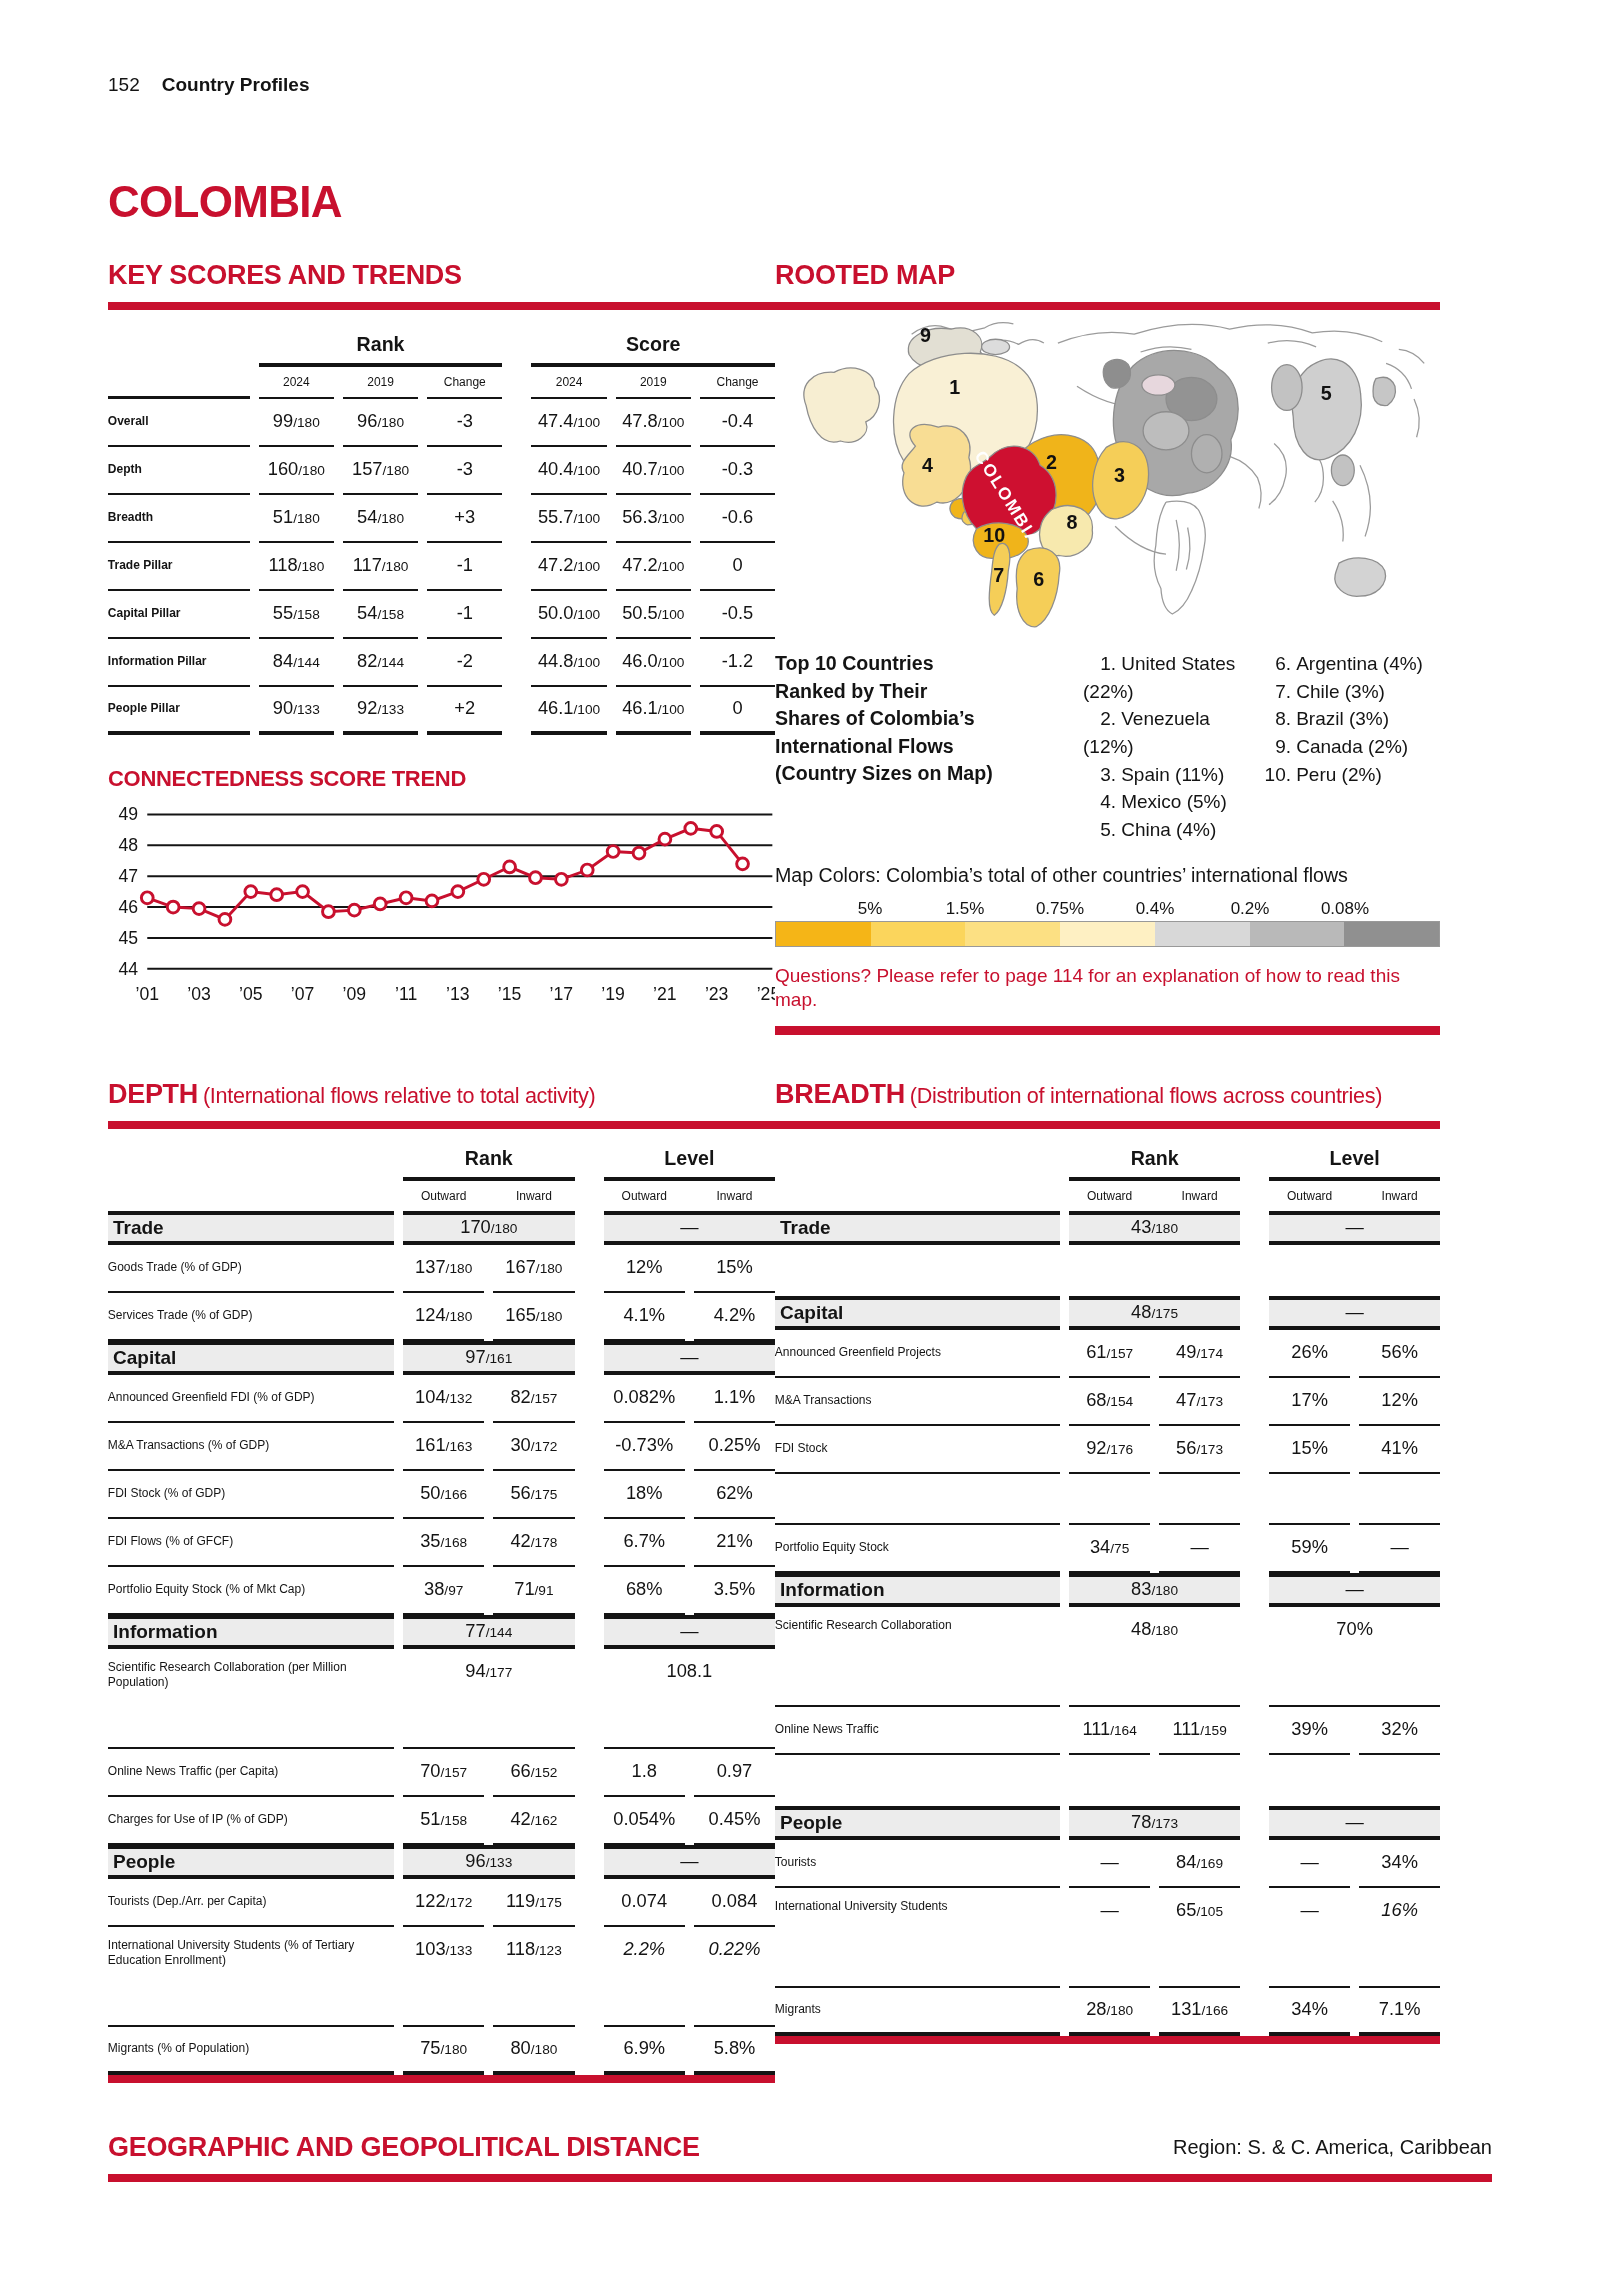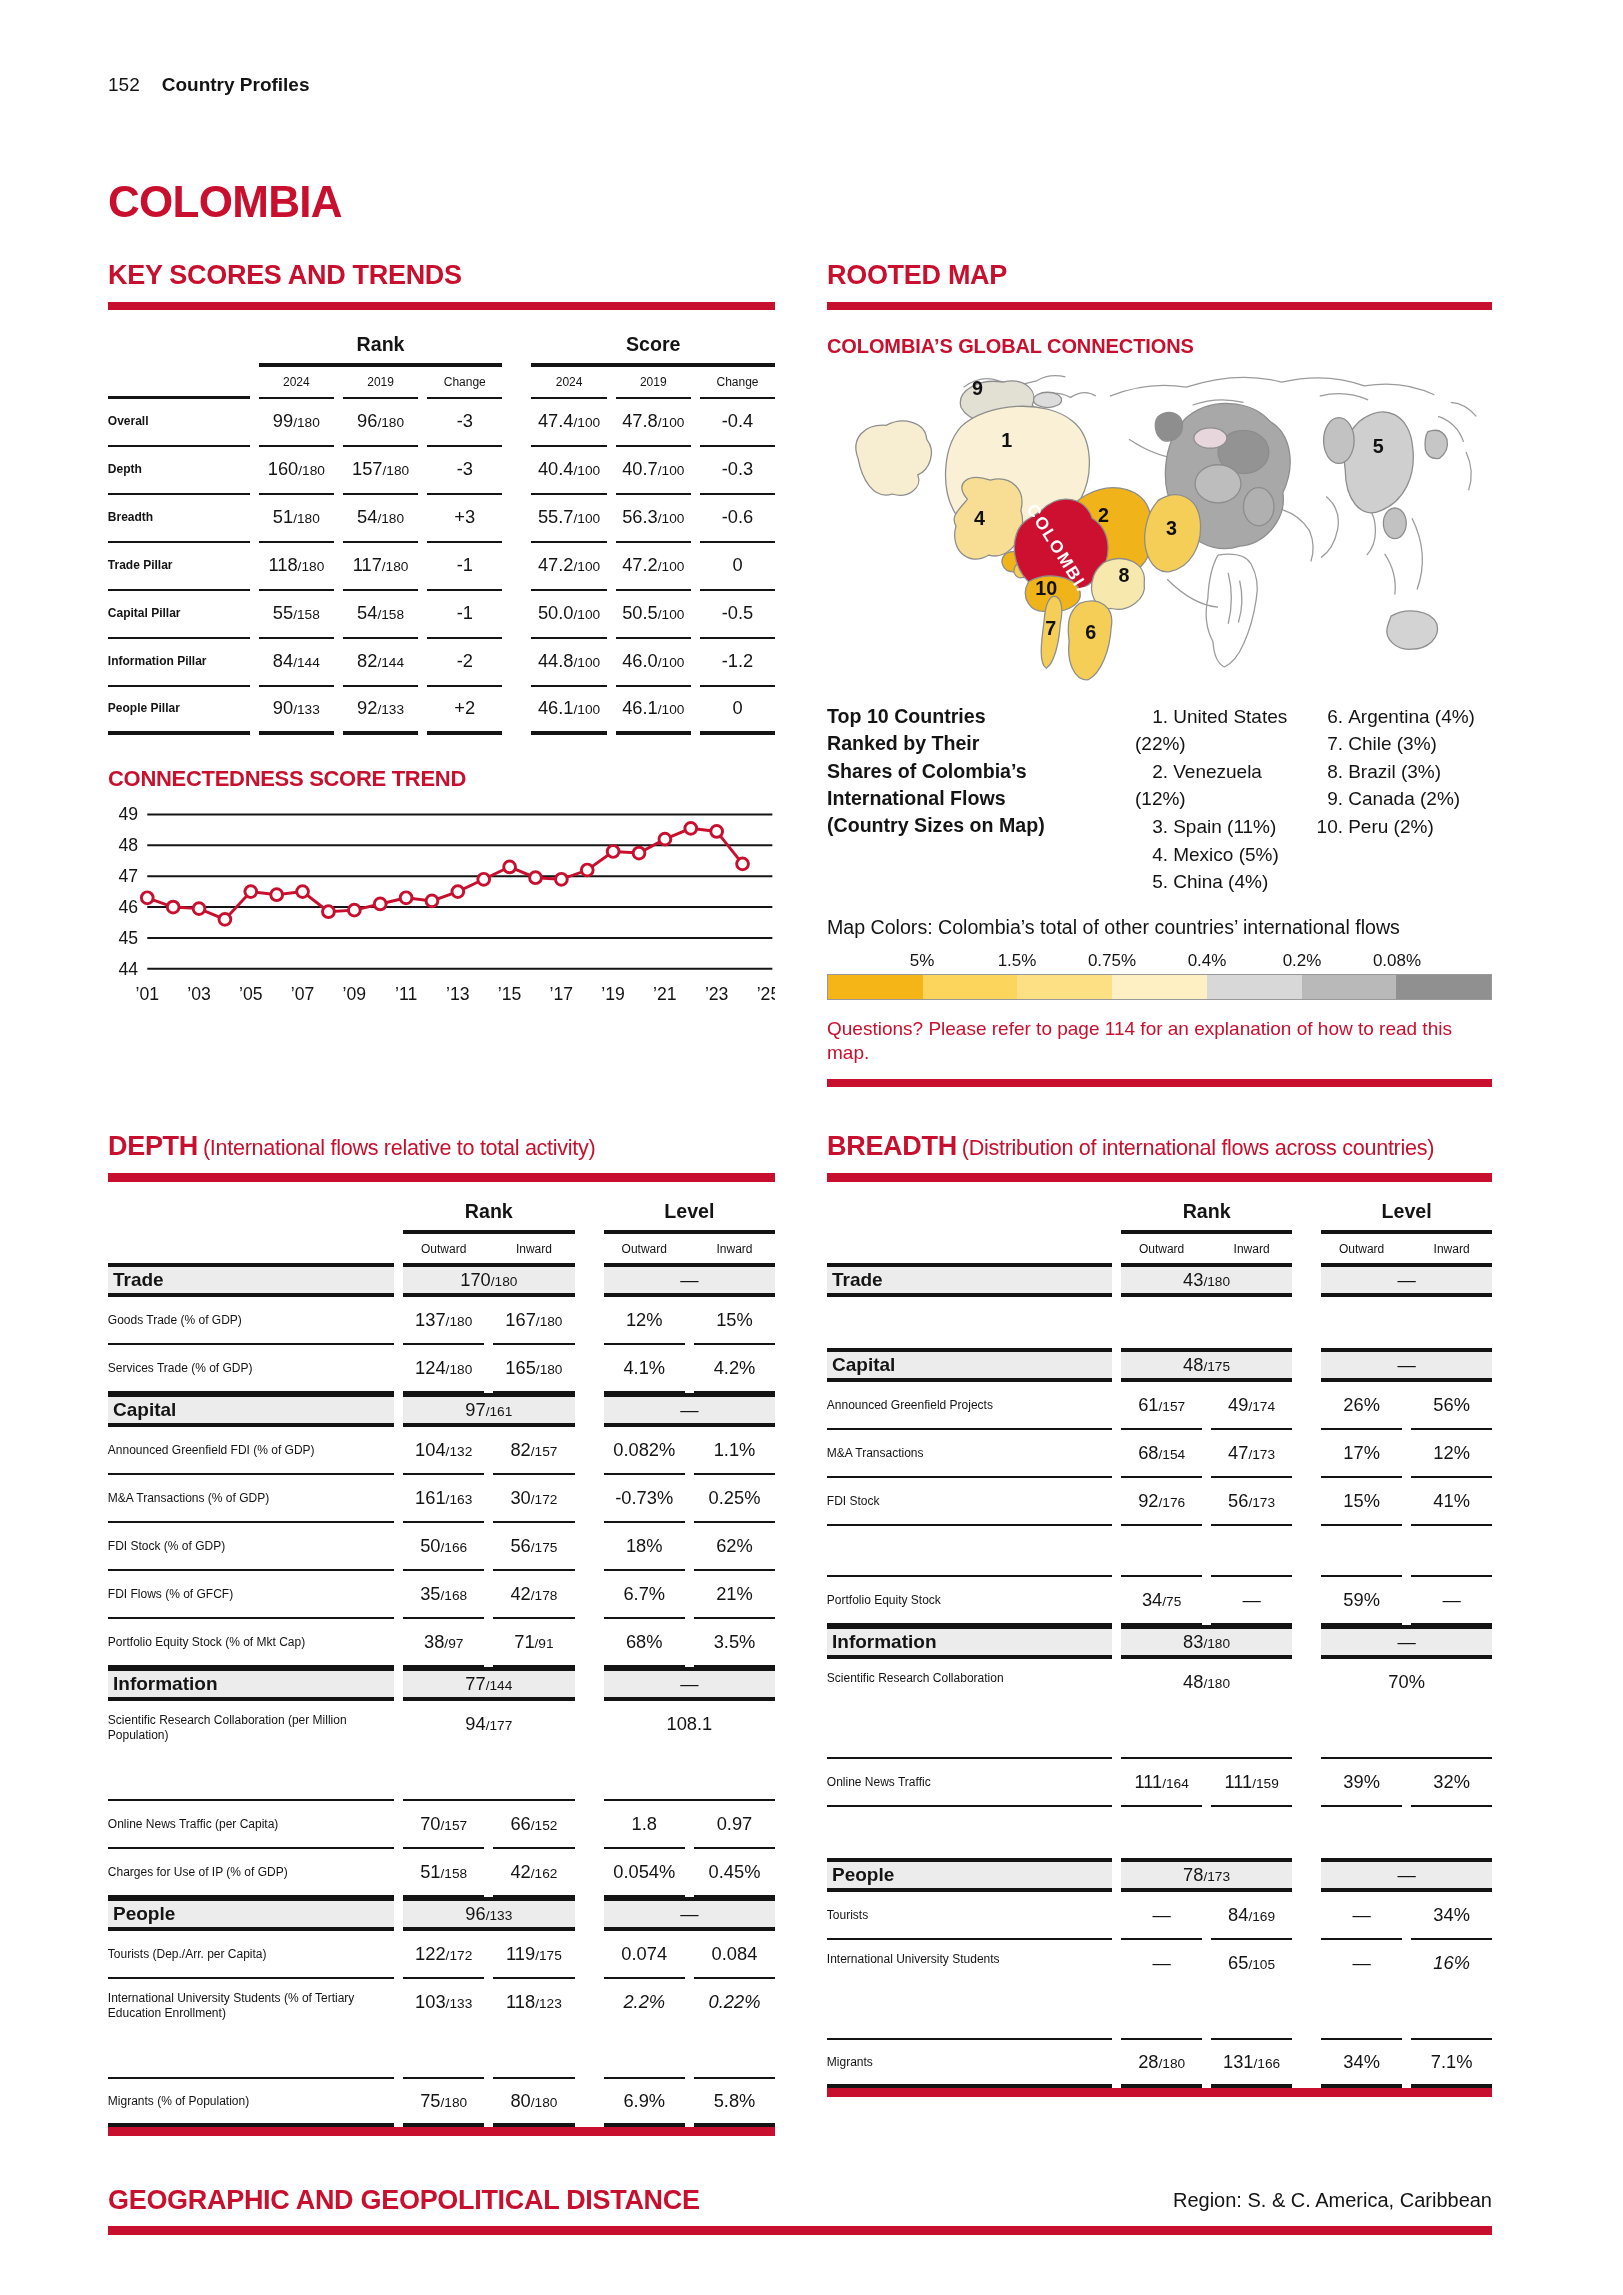--- a/index.html
+++ b/index.html
@@ -20,21 +20,21 @@
   .pg-head .num{font-weight:normal;margin-right:22px;}
   .pg-head .sec{font-weight:bold;}
   h1.country{color:var(--red);font-size:44px;margin:77px 0 0 0;letter-spacing:-0.7px;font-weight:bold;}
   
   .sec-head{margin-top:34px;}
   .sec-title{color:var(--red);font-weight:bold;font-size:27px;letter-spacing:-0.3px;display:inline-block;}
   .sec-sub{color:var(--red);font-weight:normal;font-size:21.6px;letter-spacing:-0.3px;}
   .redbar{height:8.5px;background:var(--red);margin-top:9.2px;}
   .redbar.end{margin-top:0;}
   
-  .cols{display:grid;grid-template-columns:667px 665px;column-gap:52px;align-items:start;}
+  .cols{display:grid;grid-template-columns:667px 665px;align-items:start;}
   
   table{border-collapse:separate;border-spacing:9.2px 0;margin-left:-9.2px;width:calc(100% + 18.3px);}
   th,td{padding:0;font-weight:normal;vertical-align:middle;}
   td.sp,th.sp{width:10.5px;border:none !important;background:none !important;}
   .grp-h{font-weight:bold;font-size:19.6px;text-align:center;border-bottom:4.6px solid var(--rule);padding-bottom:6.5px;}
   .sub-h{font-size:12px;text-align:center;padding:7.9px 0 6.5px 0;}
   .sub-h.u{border-bottom:2.6px solid var(--rule);}
   .lbl{text-align:left;font-size:12px;}
   .lbl.b{font-weight:bold;}
   td.val{text-align:center;font-size:18.3px;white-space:nowrap;}
@@ -235,21 +235,20 @@
           <text x="930.8333333333334" y="300" text-anchor="middle" font-size="27" fill="#141414">’23</text>
           <text x="1010" y="300" text-anchor="middle" font-size="27" fill="#141414">’25</text>
         </svg>
     </section>
 
     <section>
       <div class="sec-head" style="margin-top:30px;">
         <span class="sec-title">ROOTED MAP</span>
         <div class="redbar"></div>
       </div>
-      <div class="map-sub">COLOMBIA’S GLOBAL CONNECTIONS</div>
 
       <svg id="map" width="665" height="318" viewBox="0 0 1016 500" style="font-size:27px">
         <g stroke="#9B9B9B" stroke-width="2" fill="none">
           <path d="M200,38 q28,-20 55,-10 t60,0 q20,-12 45,-6 M230,56 q20,-10 44,-4 M318,52 q26,-10 50,2 q22,-14 40,-2"></path>
           <path d="M430,52 q60,-24 120,-14 q80,-26 150,-8 q70,-16 130,6 q60,-10 110,14 M560,66 q40,-14 80,-4 M760,52 q40,-10 76,6"></path>
           <path d="M946,84 q30,10 40,40 M966,62 q24,2 40,22 M990,140 q14,30 4,60"></path>
           <path d="M600,302 q40,-6 52,14 q14,26 8,56 q-6,40 -20,70 q-12,28 -30,36 q-16,-8 -18,-40 q-16,-30 -8,-68 q2,-44 16,-68"></path>
           <path d="M616,330 q10,40 0,80 M634,342 q8,34 -2,66"></path>
           <path d="M770,210 q24,20 18,52 q-6,30 -26,44 M810,214 q30,6 36,34 q6,34 -12,54"></path>
           <path d="M905,244 q28,56 8,112 M862,300 q20,30 16,64"></path>

